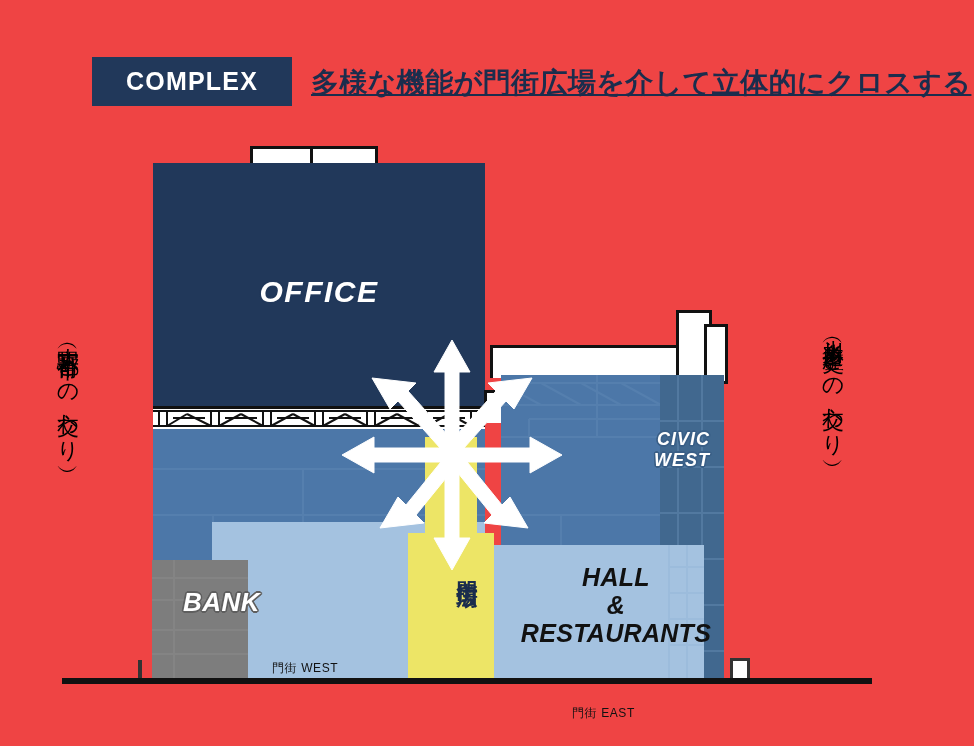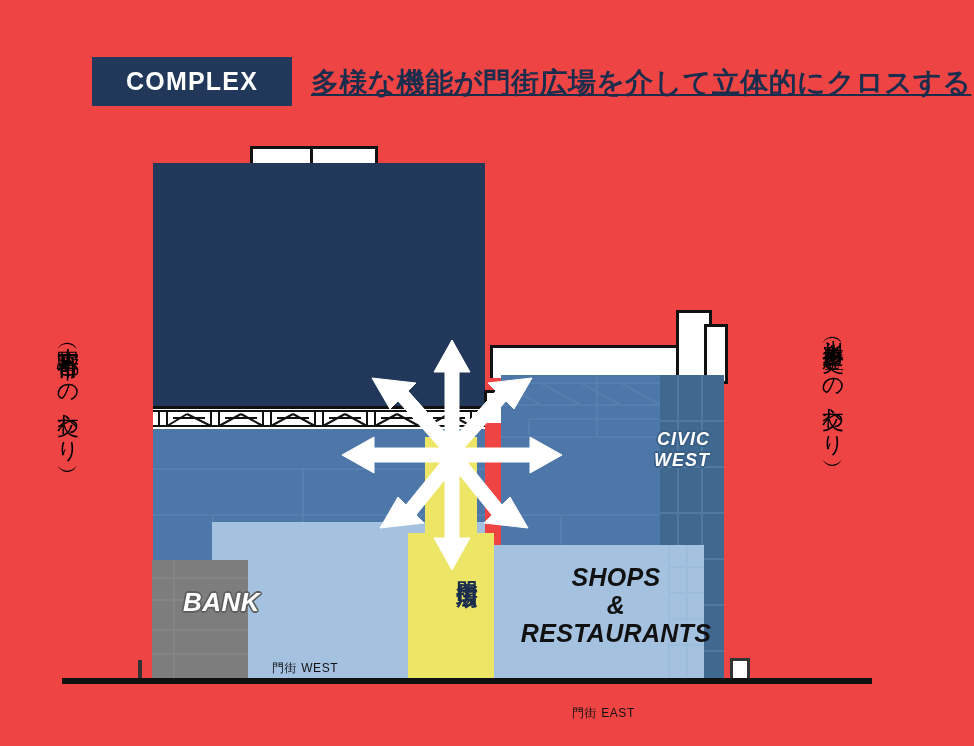--- a/index.html
+++ b/index.html
@@ -472,32 +472,33 @@
         <polygon points="372,378 416,383 408,391 459,448 449,458 398,401 390,409"></polygon>
 
         <polygon points="532,378 488,383 496,391 445,448 455,458 506,401 514,409"></polygon>
 
         <polygon points="380,528 424,523 416,515 459,462 449,452 406,505 398,497"></polygon>
 
         <polygon points="528,528 484,523 492,515 449,462 459,452 502,505 510,497"></polygon>
       </g>
     </svg>
 
+    <div id="office-label">OFFICE</div>
 
     <div id="civic-label">
       <div>CIVIC</div>
       <div>WEST</div>
     </div>
 
     <div id="bank-label">BANK</div>
 
     <div id="plaza-label">門街広場</div>
 
     <div id="shops-label">
-      <div>SHOPS</div>
+      <div>HALL</div>
       <div>&amp;</div>
       <div>RESTAURANTS</div>
     </div>
 
     <div class="ground-label" id="label-west">門街 WEST</div>
     <div class="ground-label" id="label-east">門街 EAST</div>
 
     <div class="ground-tick" id="tick-left"></div>
     <div class="gate" id="gate-right"></div>
     <div id="ground-line"></div>

